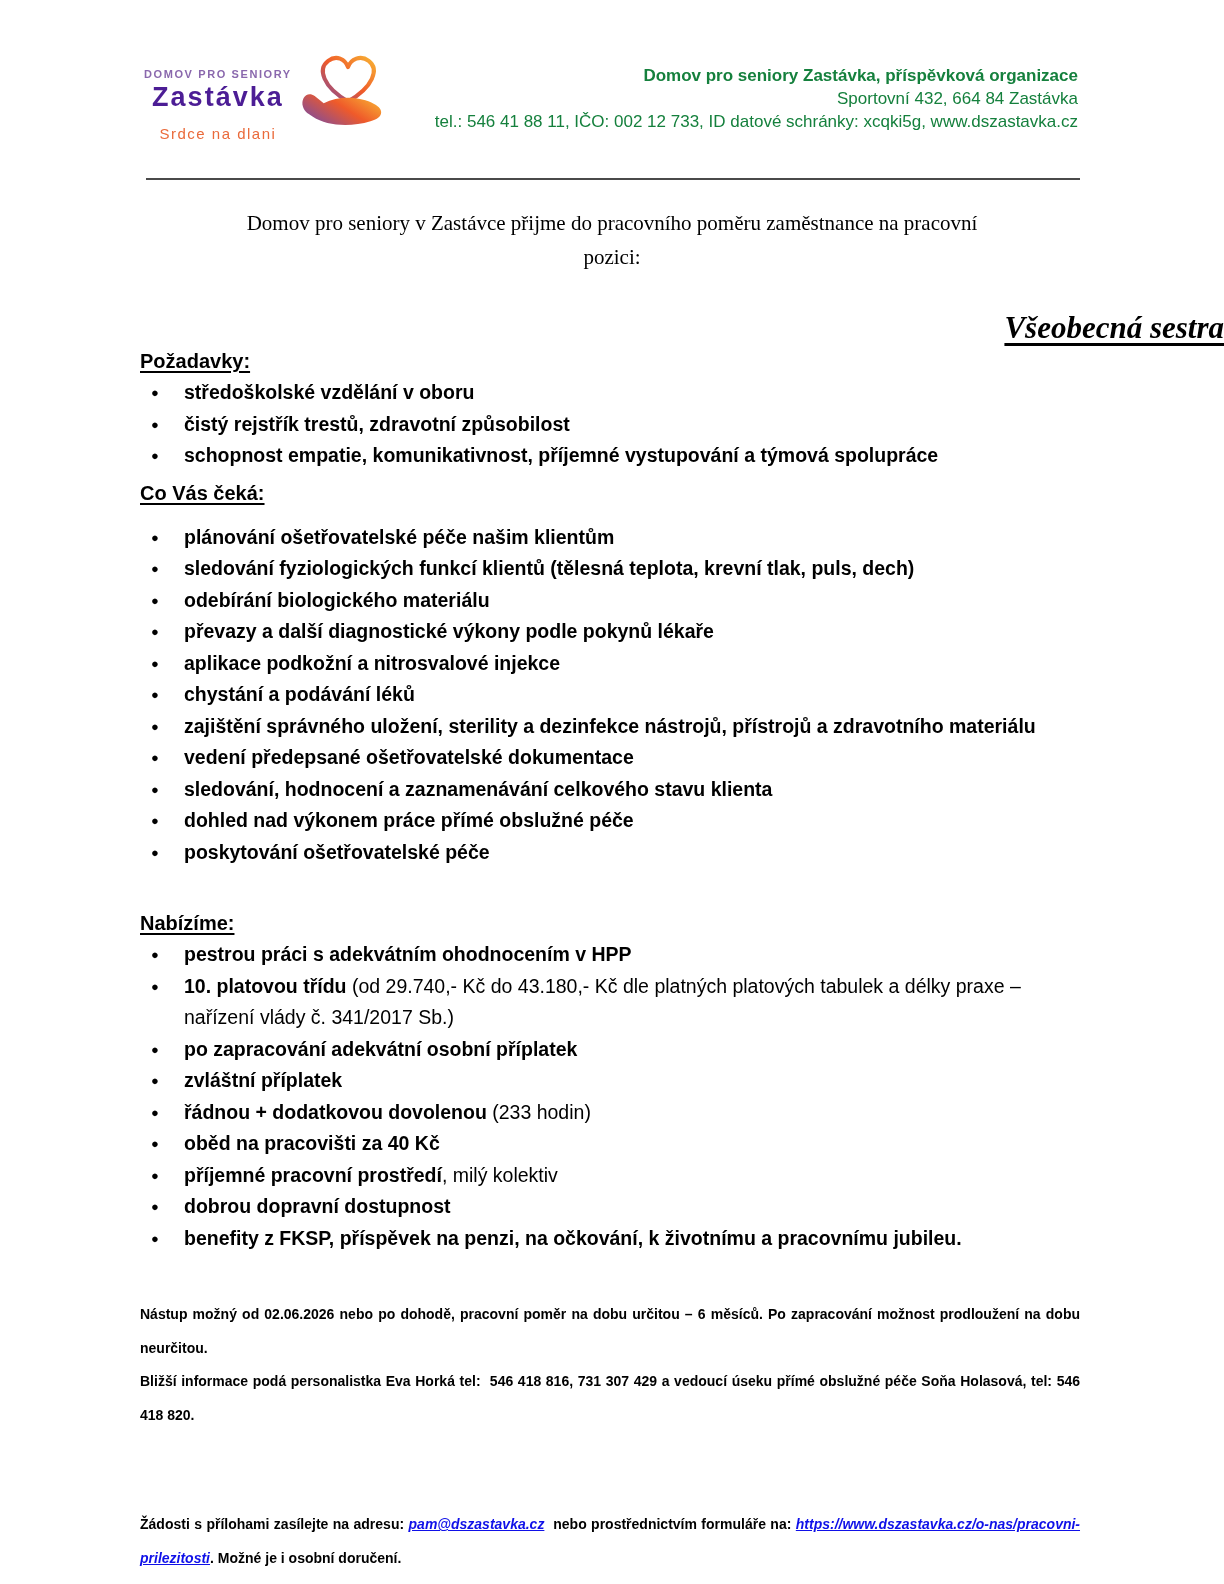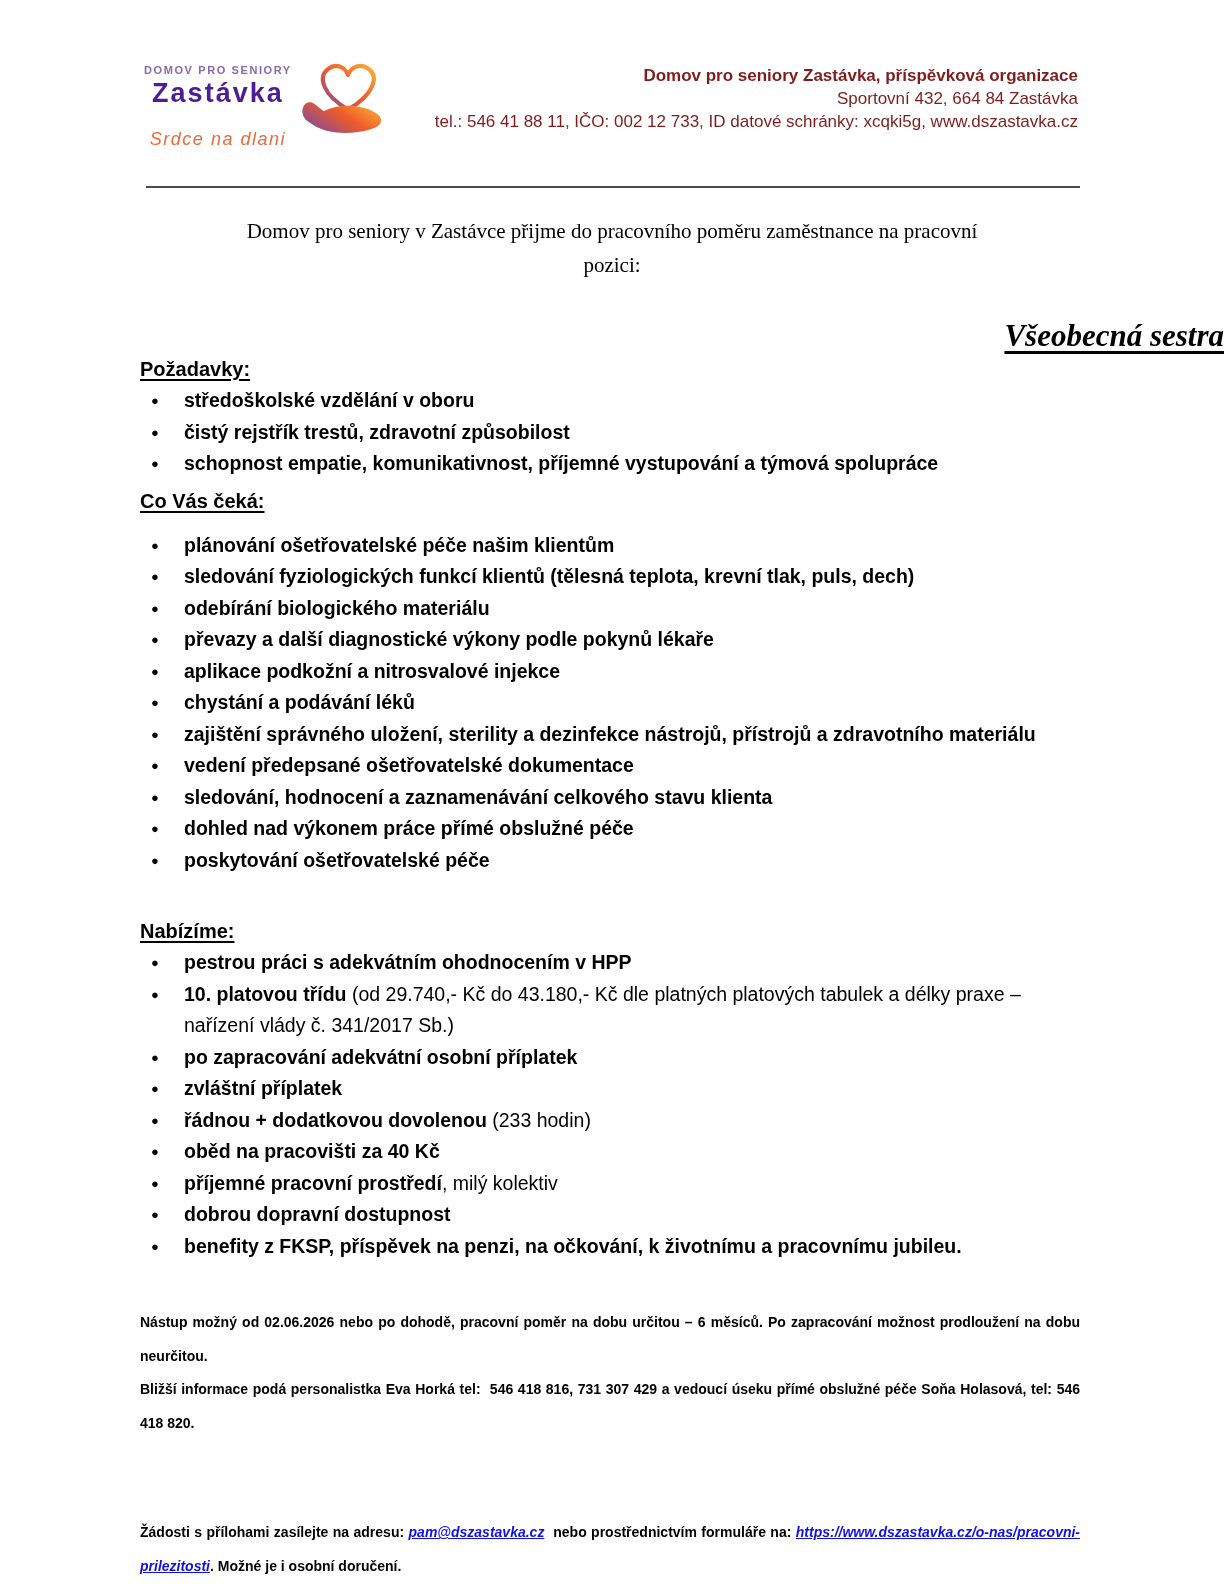--- a/index.html
+++ b/index.html
@@ -12,21 +12,21 @@
   }
   
   .header {
     display: flex; justify-content: space-between; align-items: flex-start;
     padding: 64px 146px 0 144px;
   }
   .logo { display: flex; align-items: flex-end; gap: 2px; }
   .logo-text { display: flex; flex-direction: column; align-items: center; }
   .logo-top  { font-size: 11px; font-weight: bold; letter-spacing: 1.6px; }
   .logo-name { font-size: 27px; font-weight: bold; letter-spacing: 2px; margin-top: 2px; }
-  .logo-bottom { font-size: 18px; letter-spacing: 1.5px; margin-top: 20px; font-style: italic; }
+  .logo-bottom { font-size: 15px; letter-spacing: 1.5px; margin-top: 12px; }
   .logo-icon { margin-top: -14px; }
   .org-info { text-align: right; font-size: 17px; line-height: 23px; }
   .org-name { font-weight: bold; }
   
   .rule { margin: 36px 144px 0 146px; border-top: 2px solid #4a4a4a; height: 0; }
   
   .intro {
     margin: 26px 150px 0;
     text-align: center; white-space: pre-line;
     font-family: "Liberation Serif", serif;
@@ -87,21 +87,21 @@
           <linearGradient id="gradHand" x1="0" y1="0.8" x2="1" y2="0.2">
             <stop offset="0" stop-color="#7b4ba0"></stop>
             <stop offset="0.55" stop-color="#ef5a2a"></stop>
             <stop offset="1" stop-color="#f8b133"></stop>
           </linearGradient>
         </defs>
         <path d="M60 56 C32 40 26 20 38 11 C47 4 57 9 60 18 C63 9 74 4 83 11 C95 20 88 40 60 56 Z" fill="none" stroke="url(#gradHeart)" stroke-width="4.5" stroke-linejoin="round"></path>
         <path d="M10 62 C7 52 15 44 23 50 L33 58 C51 49 75 51 89 59 C101 65 99 75 85 78 C62 85 36 83 21 73 C14 69 11 66 10 62 Z" fill="url(#gradHand)"></path>
       </svg>
     </div>
-    <div class="org-info" style="color: #7f1d1d;">
+    <div class="org-info" style="color: #15803d;">
       <div class="org-name">Domov pro seniory Zastávka, příspěvková organizace</div>
       <div class="org-address">Sportovní 432, 664 84 Zastávka</div>
       <div class="org-contact">tel.: 546 41 88 11, IČO: 002 12 733, ID datové schránky: xcqki5g, www.dszastavka.cz</div>
     </div>
   </div>
 
   <div class="rule"></div>
 
   <div class="intro">Domov pro seniory v Zastávce přijme do pracovního poměru zaměstnance na pracovní
 pozici:</div>

